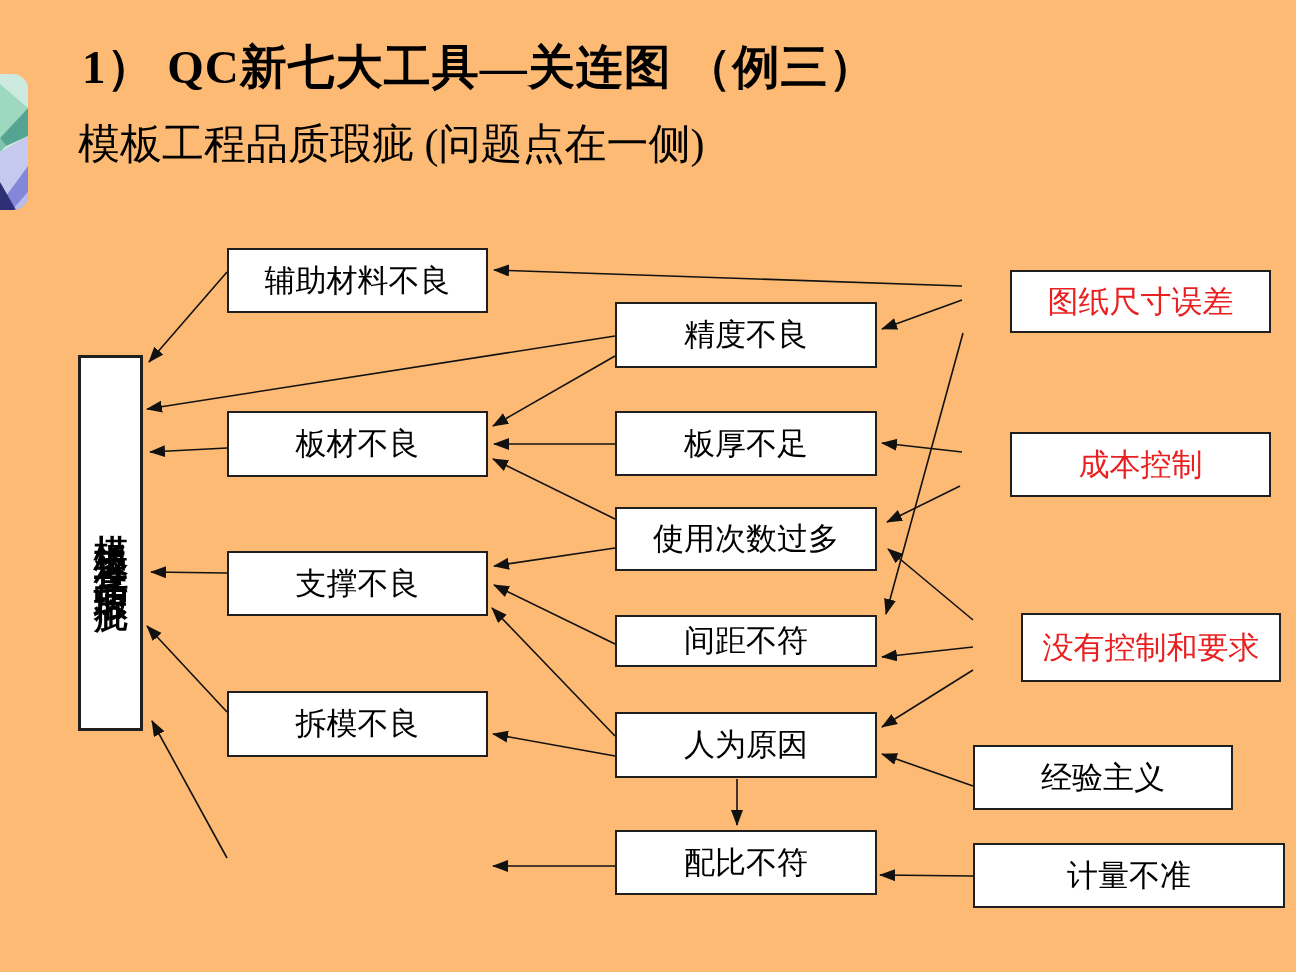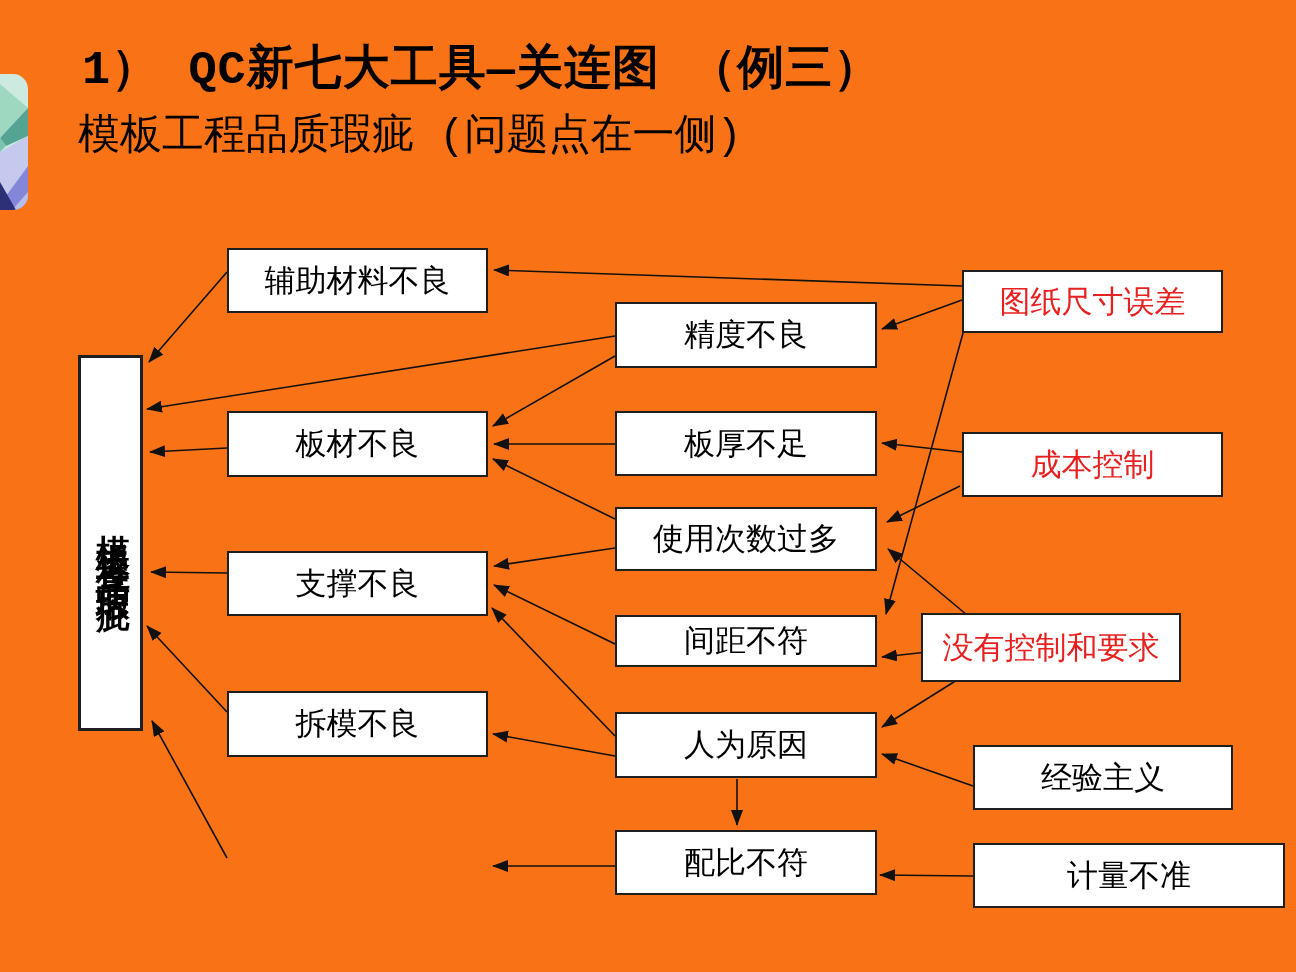--- a/index.html
+++ b/index.html
@@ -1,38 +1,38 @@
 <!DOCTYPE html>
 <html style="--red-text: #e82020;"><head>
 <meta charset="utf-8">
 <style>
   html,body{margin:0;padding:0;background:#ffffff;}
   .slide{
-    position:relative;width:1296px;height:972px;background:#f97316;
-    font-family:Liberation Mono, monospace;overflow:hidden;
+    position:relative;width:1296px;height:972px;background:#fdba74;
+    font-family:Liberation Serif, serif;overflow:hidden;
   }
   .title{
     position:absolute;left:82px;top:36px;margin:0;
     font-size:47px;font-weight:800;color:#000;letter-spacing:1px;white-space:nowrap;
   }
   .subtitle{
-    position:absolute;left:78px;top:106px;margin:0;
+    position:absolute;left:78px;top:116px;margin:0;
     font-size:42px;font-weight:500;color:#000;white-space:nowrap;
   }
   .deco{position:absolute;left:0;top:74px;}
   .edges{position:absolute;left:0;top:0;width:1296px;height:972px;pointer-events:none;}
   .edges line{stroke:#111;stroke-width:1.6;}
   .node{
     position:absolute;box-sizing:border-box;background:#fff;
     border:2px solid #1f1f1f;display:flex;align-items:center;justify-content:center;
     font-size:31px;color:#000;white-space:nowrap;
   }
   .node.main{border-width:3px;font-weight:700;font-size:34px;}
   .node.main span{writing-mode:vertical-rl;text-orientation:upright;letter-spacing:9px;line-height:1;}
-  .node.red{color:var(--red-text,#e82020);}
+  .node.red{color:var(--red-text,#e82020);margin-left:48px;}
 </style>
 </head>
 <body>
 
 <div class="slide">
 
   <svg class="deco" width="28" height="136" viewBox="0 0 28 136" aria-hidden="true">
     <defs>
         <clipPath id="dc">
           <rect x="-18" y="0" width="46" height="136" rx="15"></rect>
@@ -121,21 +121,21 @@
   <div class="node" style="left:615px;top:830px;width:262px;height:65px;">
     <span>配比不符</span>
   </div>
 
   <div class="node red" style="left:962px;top:270px;width:261px;height:63px;">
     <span>图纸尺寸误差</span>
   </div>
   <div class="node red" style="left:962px;top:432px;width:261px;height:65px;justify-content:center;">
     <span>成本控制</span>
   </div>
-  <div class="node red" style="left:921px;top:613px;width:260px;height:69px;align-items:center;">
+  <div class="node red" style="left:973px;top:613px;width:260px;height:69px;align-items:center;">
     <span>没有控制和要求</span>
   </div>
   <div class="node" style="left:973px;top:745px;width:260px;height:65px;">
     <span>经验主义</span>
   </div>
   <div class="node" style="left:973px;top:843px;width:312px;height:65px;align-items:center;">
     <span>计量不准</span>
   </div>
 
 </div>

